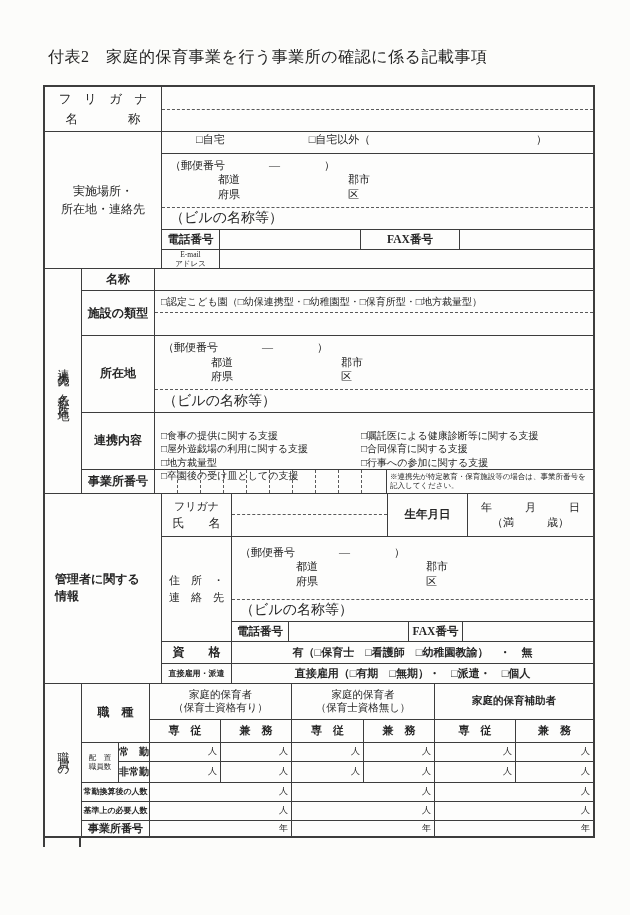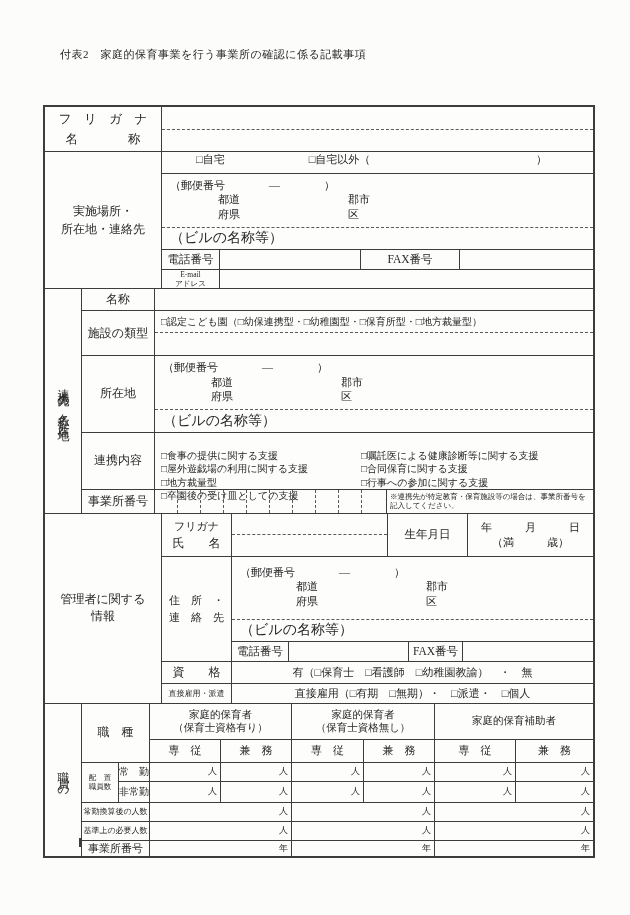--- a/index.html
+++ b/index.html
@@ -4,37 +4,37 @@
 <style>
   * { margin:0; padding:0; box-sizing:border-box; }
   html,body { width:630px; height:915px; }
   body {
     position:relative;
     background:#fcfcfa;
     font-family:"Liberation Serif","DejaVu Serif",serif;
     color:#262626;
     overflow:hidden;
   }
-  #title { position:absolute; left:60px; top:47px; font-size:11px; letter-spacing:.5px; }
+  #title { position:absolute; left:48px; top:47px; font-size:16px; letter-spacing:.5px; }
   #tbl {
     position:absolute; left:43px; top:85px; width:552px; height:753px;
-    border:2px solid #3d3d3d; display:flex; flex-direction:column; background:#fdfdfc;margin-top:20px;
+    border:2px solid #3d3d3d; display:flex; flex-direction:column; background:#fdfdfc;
   }
   .sec { display:flex; border-bottom:1px solid #3d3d3d; }
   .sec:last-child { border-bottom:none; }
   .col { display:flex; flex-direction:column; }
   .row { display:flex; }
   .f1 { flex:1; }
   .br { border-right:1px solid #3d3d3d; }
   .brd { border-right:1px dashed #5a5a5a; }
   .bl { border-left:1px solid #3d3d3d; }
   .bb { border-bottom:1px solid #3d3d3d; }
   .bbd { border-bottom:1px dashed #5a5a5a; }
   .btd { border-top:1px dashed #5a5a5a; }
-  .ctr { display:flex; align-items:center; justify-content:center; text-align:center; }
+  .ctr { display:flex; align-items:center; justify-content:center; text-align:left;font-weight:bold; }
   .ccol { display:flex; flex-direction:column; align-items:center; justify-content:center; text-align:center; }
   .lblA { width:117px; font-size:12.5px; line-height:20px; }
   .subB { width:73px; font-size:12px; }
   .subC { width:70px; font-size:11px; line-height:17px; }
   .vlab { width:37px; writing-mode:vertical-rl; font-size:12px; letter-spacing:3px;
           display:flex; align-items:center; justify-content:center; }
   .postal { font-size:11px; padding:4px 0 0 8px; line-height:14.5px; }
   .pc1 { margin-left:48px; }
   .pc2 { margin-left:108px; }
   .bld { font-size:14px; display:flex; align-items:center; padding-left:8px; }

